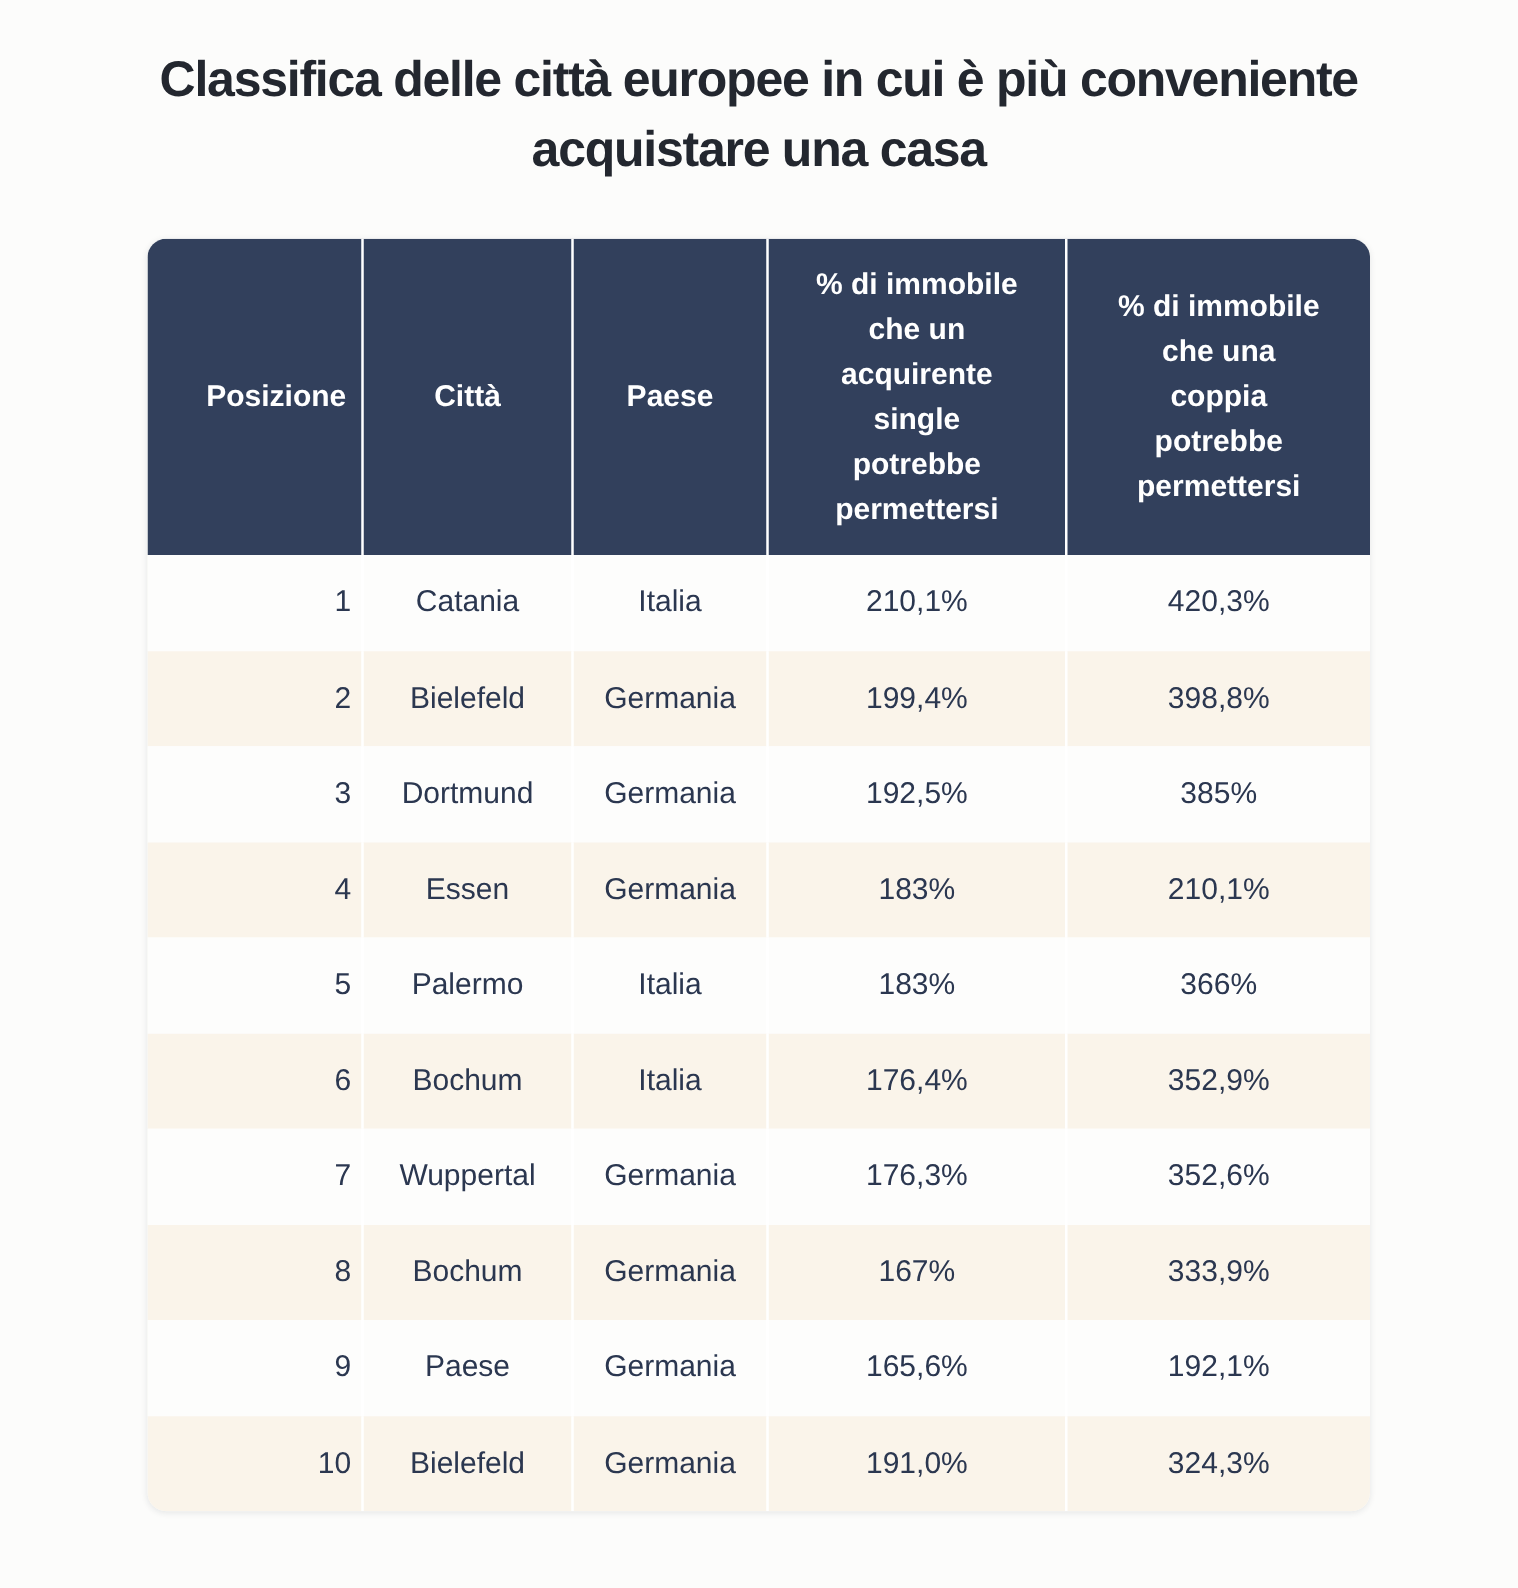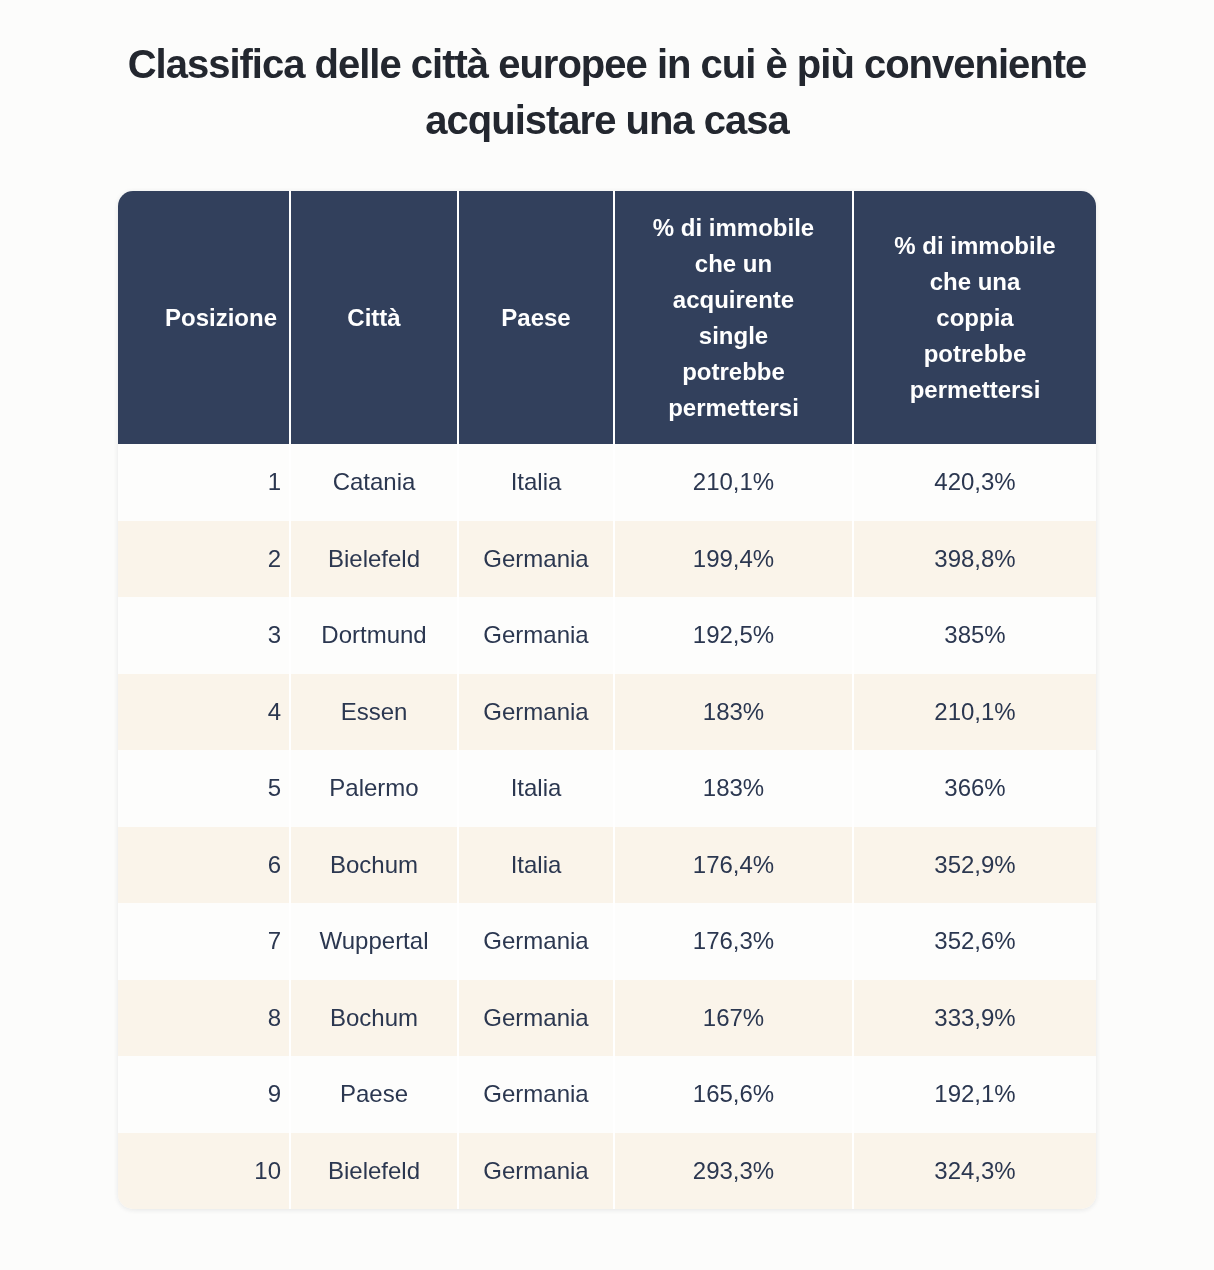--- a/index.html
+++ b/index.html
@@ -174,20 +174,20 @@
             <td class="left">9</td>
             <td>Paese</td>
             <td>Germania</td>
             <td>165,6%</td>
             <td>192,1%</td>
           </tr>
           <tr>
             <td class="left">10</td>
             <td>Bielefeld</td>
             <td>Germania</td>
-            <td>293,3%</td>
+            <td>191,0%</td>
             <td>324,3%</td>
           </tr>
         </tbody>
     </table>
   </div>
 
 </div>
 
 </body></html>

